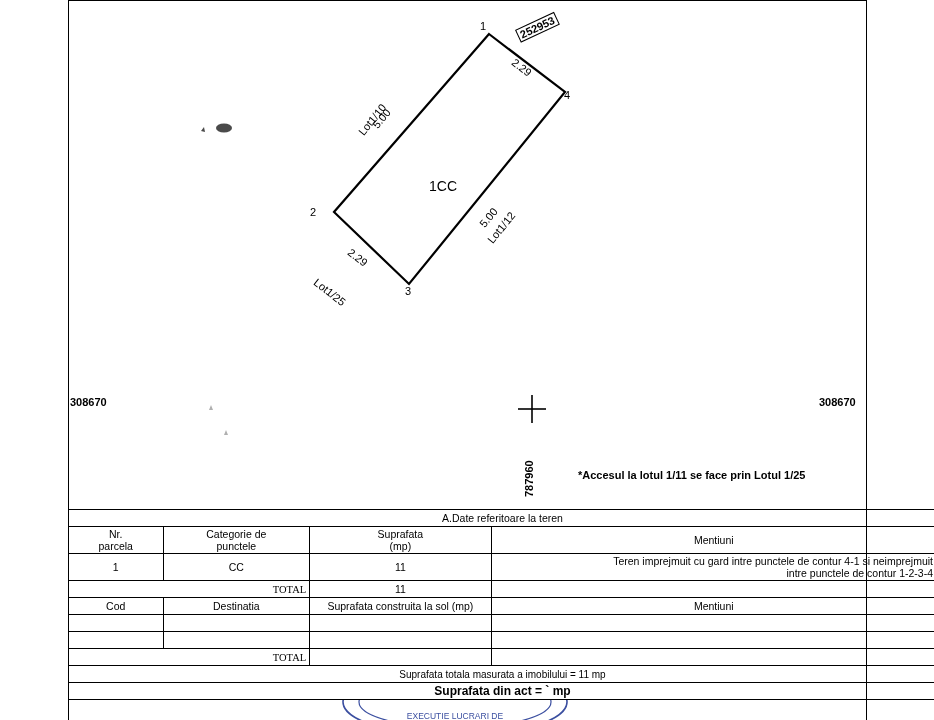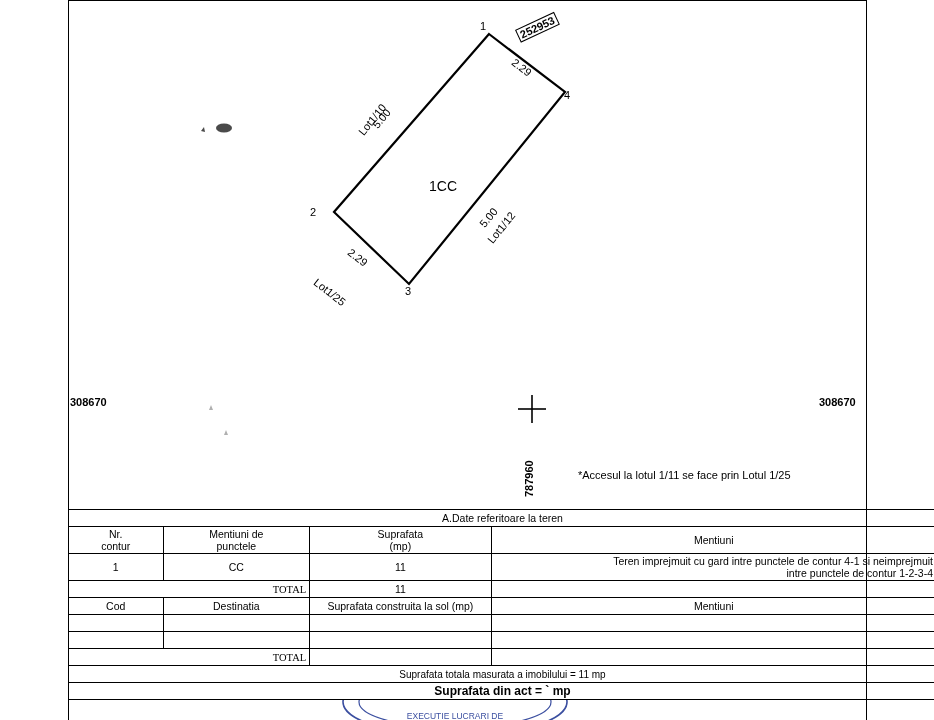--- a/index.html
+++ b/index.html
@@ -76,21 +76,21 @@
     font-weight: bold;
     transform: rotate(-90deg);
     transform-origin: left top;
     white-space: nowrap;
   }
   .note-access {
     position: absolute;
     left: 578px;
     top: 469px;
     font-size: 11px;
-    font-weight: normal;
+    font-weight: bold;
   }
   .parcel-label {
     position: absolute;
     left: 429px;
     top: 158px;
     font-size: 14px;
     margin-top: 20px;
   }
 
   
@@ -227,24 +227,24 @@
         <col style="width:167px">
         <col style="width:410px">
       </colgroup>
       <tbody>
           <tr>
         <td class="secthdr" colspan="4">A.Date referitoare la teren</td>
       </tr>
       <tr>
         <td class="c hdr2">
           <div>Nr.</div>
-          <div>contur</div>
+          <div>parcela</div>
         </td>
         <td class="c hdr2">
-          <div>Mentiuni de</div>
+          <div>Categorie de</div>
           <div>punctele</div>
         </td>
         <td class="c hdr2">
           <div>Suprafata</div>
           <div>(mp)</div>
         </td>
         <td class="c">Mentiuni</td>
       </tr>
       <tr>
         <td class="c">1</td>

